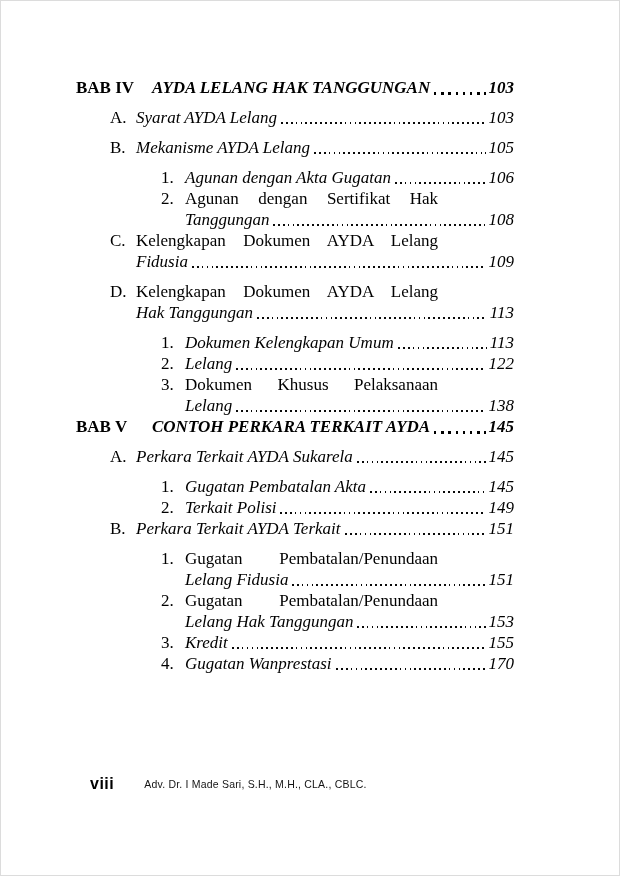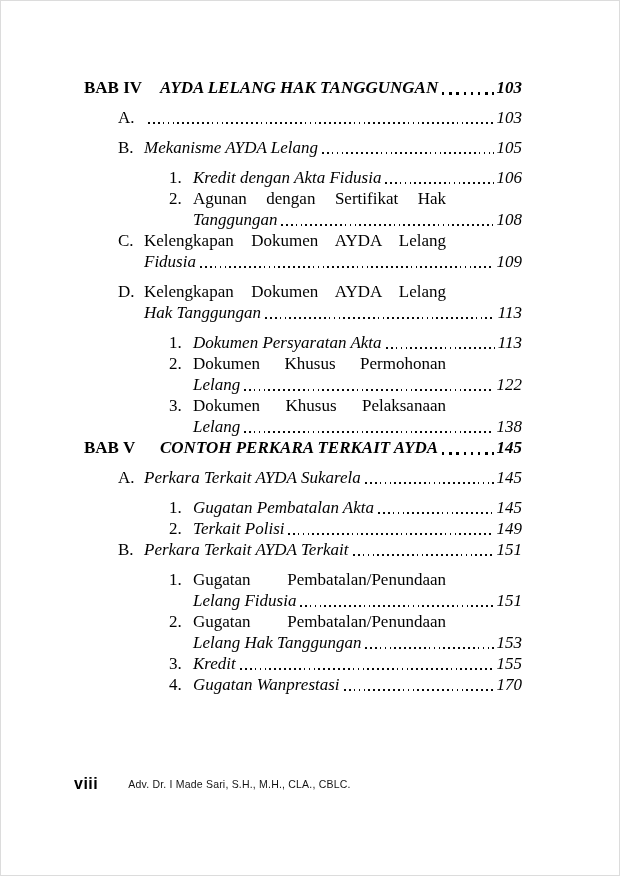--- a/index.html
+++ b/index.html
@@ -11,21 +11,21 @@
     overflow: hidden;
   }
   .page {
     position: relative;
     width: 620px; height: 876px;
     background: #fff;
     box-shadow: inset 0 0 0 1px #dcdcdc;
   }
   .toc {
     position: absolute;
-    left: 84px; top: 77px;
+    left: 76px; top: 77px;
     width: 438px;
     font-size: 17px;
     line-height: 21px;
   }
   .entry { display: flex; }
   .entry.gap { margin-top: 9px; }
   .entry .lbl { flex: 0 0 auto; }
   .entry.chapter { font-weight: bold; }
   .entry.chapter .lbl { width: 76px; }
   .entry.letter { padding-left: 34px; }
@@ -48,21 +48,21 @@
     background: repeating-linear-gradient(90deg, #0a0a0a 0 1.7px, transparent 1.7px 4.9px);
   }
   .entry.chapter .leader {
     height: 2.6px;
     margin-bottom: 3.4px;
     background: repeating-linear-gradient(90deg, #000 0 2.4px, transparent 2.4px 7.2px);
   }
   .pg { flex: 0 0 auto; }
   .footer {
     position: absolute;
-    left: 74px; top: 775px;
+    left: 90px; top: 775px;
     display: flex;
     align-items: center;
     font-family: "Liberation Sans", "DejaVu Sans", sans-serif;
     justify-content: space-between;
   }
   .folio {
     font-weight: bold;
     font-size: 16px;
     letter-spacing: 0.5px;
   }
@@ -85,40 +85,41 @@
             <span class="txt">AYDA LELANG HAK TANGGUNGAN</span>
             <span class="leader"></span>
             <span class="pg">103</span>
           </div>
         </div>
       </div>
       <div class="entry letter gap">
         <span class="lbl">A.</span>
         <div class="content">
           <div class="lastline">
+            <span class="txt">Syarat AYDA Lelang</span>
             <span class="leader"></span>
             <span class="pg">103</span>
           </div>
         </div>
       </div>
       <div class="entry letter gap">
         <span class="lbl">B.</span>
         <div class="content">
           <div class="lastline">
             <span class="txt">Mekanisme AYDA Lelang</span>
             <span class="leader"></span>
             <span class="pg">105</span>
           </div>
         </div>
       </div>
       <div class="entry number gap">
         <span class="lbl">1.</span>
         <div class="content">
           <div class="lastline">
-            <span class="txt">Kredit dengan Akta Fidusia</span>
+            <span class="txt">Agunan dengan Akta Gugatan</span>
             <span class="leader"></span>
             <span class="pg">106</span>
           </div>
         </div>
       </div>
       <div class="entry number">
         <span class="lbl">2.</span>
         <div class="content">
           <div class="jline">Agunan dengan Sertifikat Hak</div>
           <div class="lastline">
@@ -147,30 +148,29 @@
             <span class="txt">Hak Tanggungan</span>
             <span class="leader"></span>
             <span class="pg">113</span>
           </div>
         </div>
       </div>
       <div class="entry number gap">
         <span class="lbl">1.</span>
         <div class="content">
           <div class="lastline">
-            <span class="txt">Dokumen Persyaratan Akta</span>
+            <span class="txt">Dokumen Kelengkapan Umum</span>
             <span class="leader"></span>
             <span class="pg">113</span>
           </div>
         </div>
       </div>
       <div class="entry number">
         <span class="lbl">2.</span>
         <div class="content">
-          <div class="jline">Dokumen Khusus Permohonan</div>
           <div class="lastline">
             <span class="txt">Lelang</span>
             <span class="leader"></span>
             <span class="pg">122</span>
           </div>
         </div>
       </div>
       <div class="entry number">
         <span class="lbl">3.</span>
         <div class="content">

